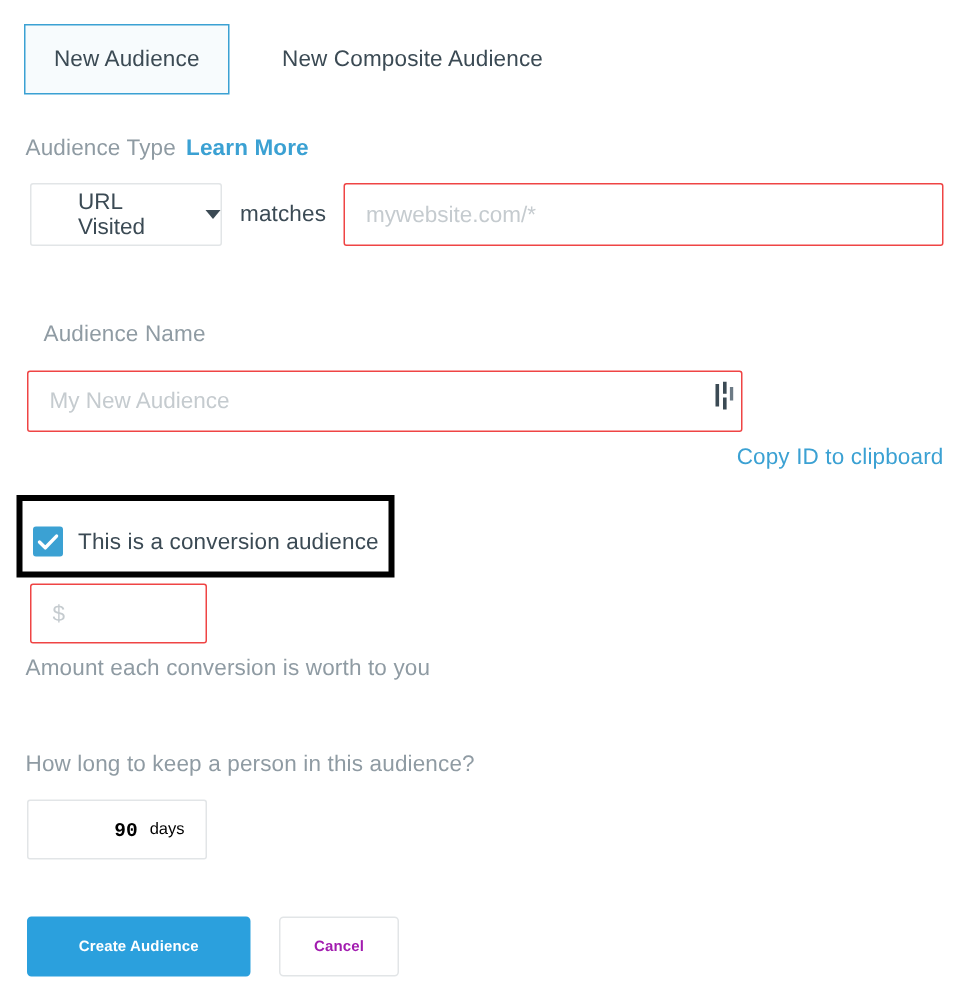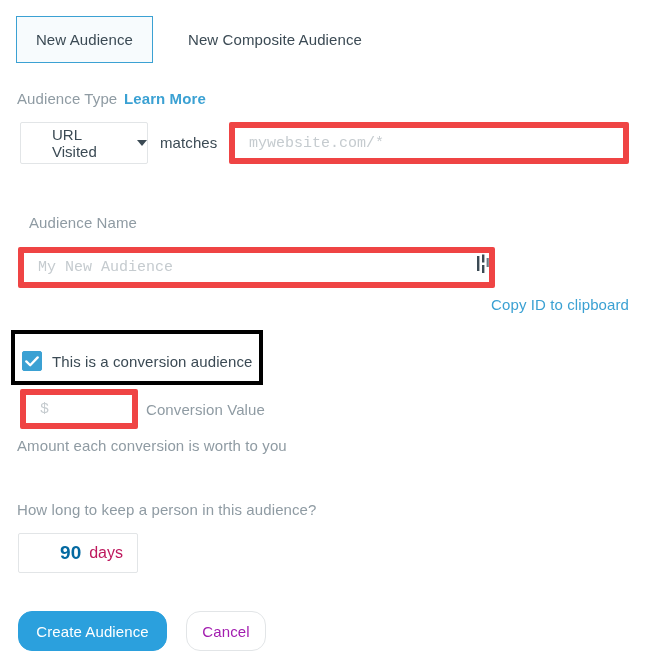--- a/index.html
+++ b/index.html
@@ -66,24 +66,24 @@
     color: #3ba1d3;
     font-size: 15px;
     font-weight: bold;
     text-decoration: none;
     cursor: pointer;
     letter-spacing: .1px;
   }
 
   .txt-input {
     position: absolute;
-    border: 6px solid #ef4444;
+    border: 1px solid #ef4444;
     background: #ffffff;
     border-radius: 2px;
-    font-family: Liberation Mono, monospace;
+    font-family: Liberation Sans, sans-serif;
     font-size: 15px;
     color: #3b4a54;
     outline: none;
     padding: 0 14px;
   }
   .txt-input::placeholder { color: #c5cbcf; }
 
   
   #audience-type-label { left: 17px; top: 90px; }
   #learn-more-link { position: absolute; left: 124px; top: 90px; }
@@ -196,47 +196,47 @@
     border: 1px solid #e2e5e7;
     border-radius: 2px;
     background: #ffffff;
     display: flex;
     align-items: center;
     justify-content: flex-end;
     padding-right: 14px;
     gap: 8px;
   }
   .duration-value {
-    font-size: 19px;
-    color: #0369a1;
+    font-size: 13px;
+    color: #000000;
     font-weight: bold;
     border: none;
     outline: none;
     background: transparent;
     width: 46px;
     text-align: right;
-    font-family: Liberation Sans, sans-serif;
+    font-family: Liberation Mono, monospace;
     padding: 0;
   }
   .duration-suffix {
-    font-size: 16px;
-    color: #be185d;
+    font-size: 11px;
+    color: #000000;
   }
 
   
   .btn {
     position: absolute;
     display: flex;
     align-items: center;
     justify-content: center;
     font-family: "Liberation Sans", "DejaVu Sans", sans-serif;
-    font-size: 15px;
-    font-weight: normal;
-    letter-spacing: .1px;
-    border-radius: 14px;
+    font-size: 10px;
+    font-weight: bold;
+    letter-spacing: .1px;
+    border-radius: 3px;
     cursor: pointer;
     user-select: none;
   }
   #create-audience-button {
     left: 18px; top: 611px;
     width: 149px; height: 40px;
     background: #2ba0dd;
     border: 1px solid #2ba0dd;
     color: #ffffff;
   }
@@ -293,21 +293,20 @@
     <span class="checkbox">
       <svg width="14" height="11" viewBox="0 0 14 11">
         <path d="M1.3 5.4 L5.2 9.2 L12.7 1.4" stroke="#ffffff" stroke-width="2.3" fill="none" stroke-linecap="round" stroke-linejoin="round"></path>
       </svg>
     </span>
     <span class="checkbox-label">This is a conversion audience</span>
   </div>
 
   <input class="txt-input" id="conversion-value-input" type="text" placeholder="$" style="">
 
-  <div class="field-label" id="conversion-value-label">Conversion Value</div>
 
   <div class="field-label" id="conversion-help-text">Amount each conversion is worth to you</div>
 
   <div class="field-label" id="duration-question">How long to keep a person in this audience?</div>
 
   <div class="duration-box">
     <input class="duration-value" type="text" value="90" style="">
     <span class="duration-suffix">days</span>
   </div>
 

